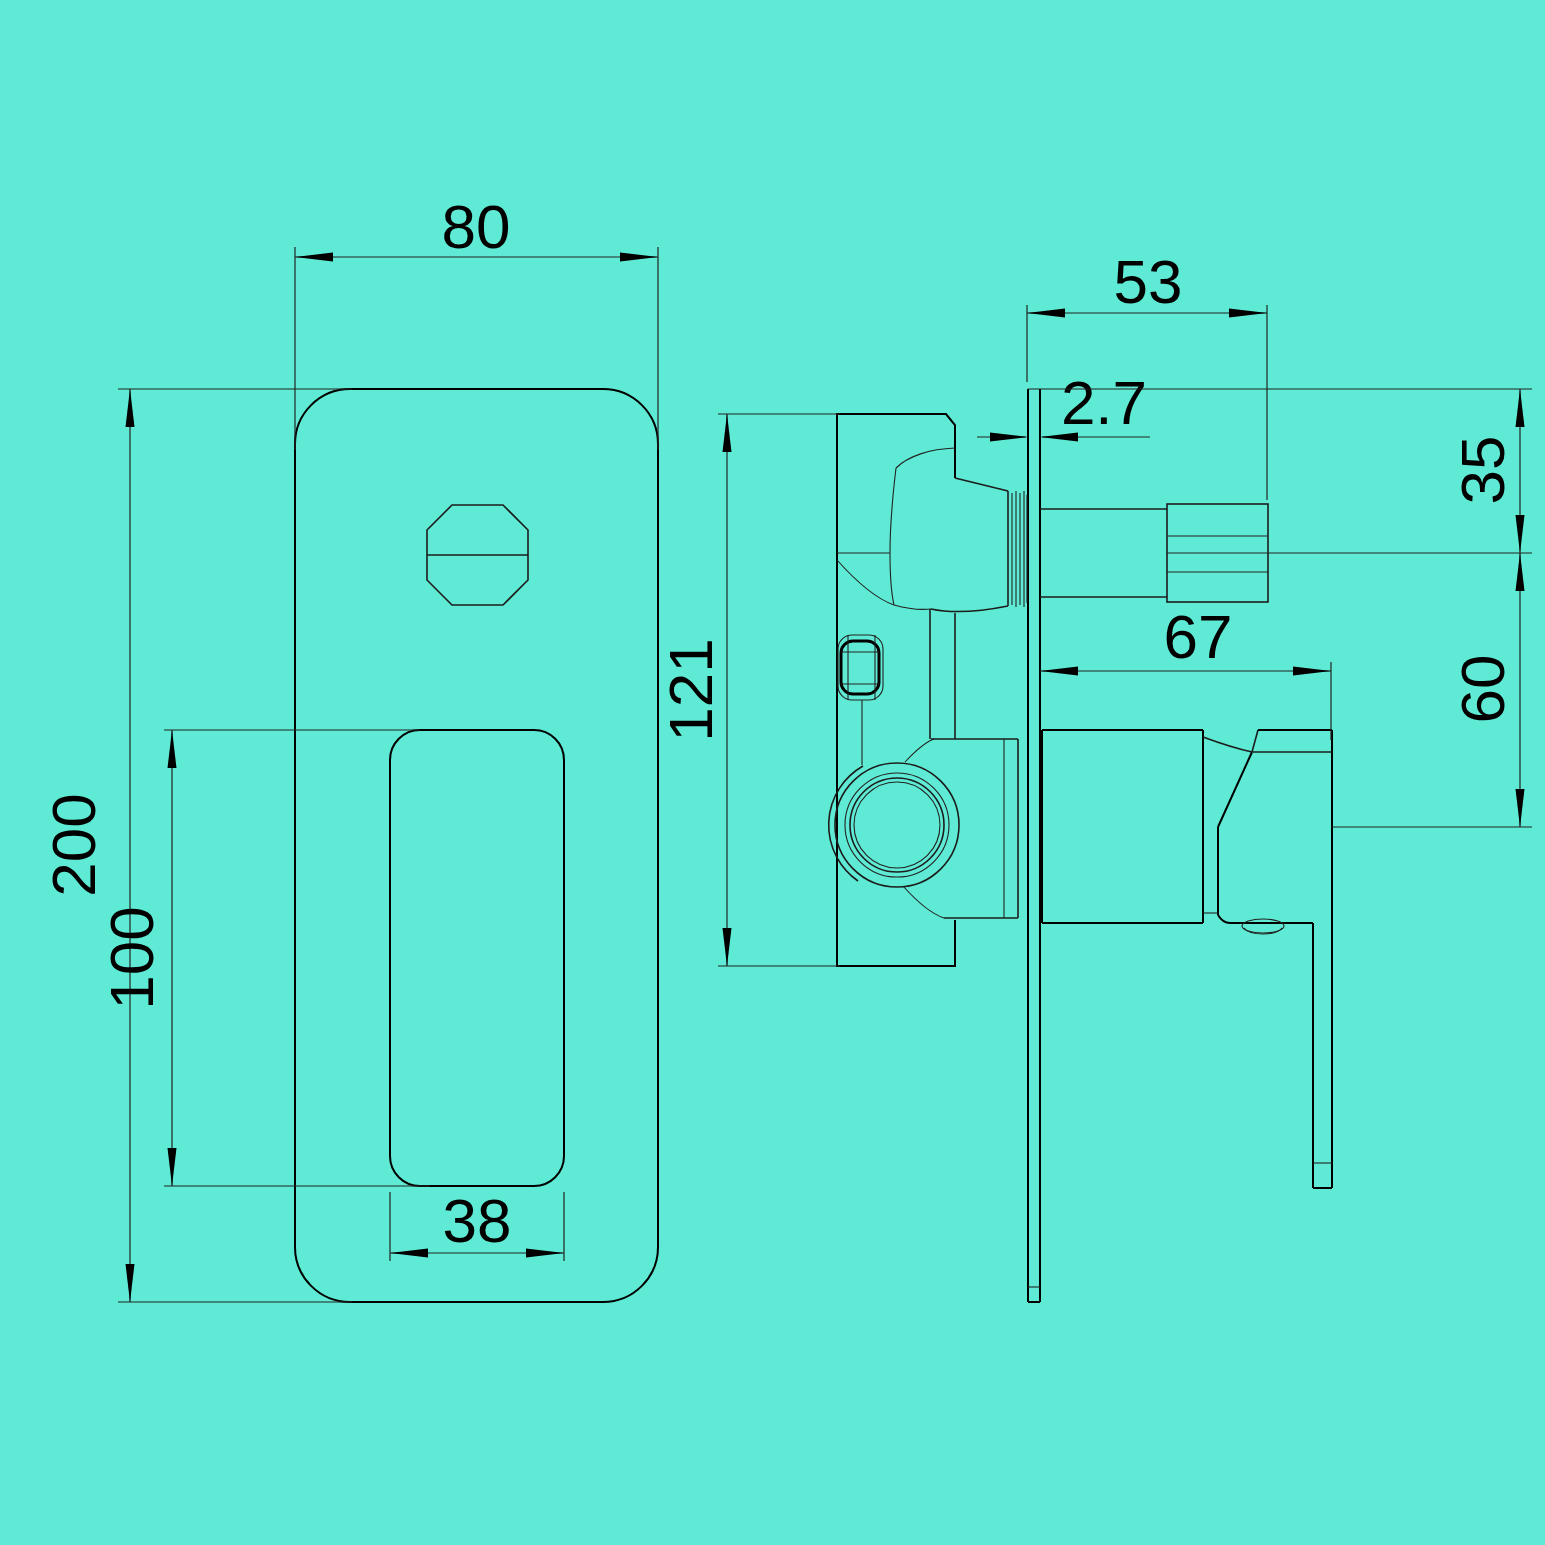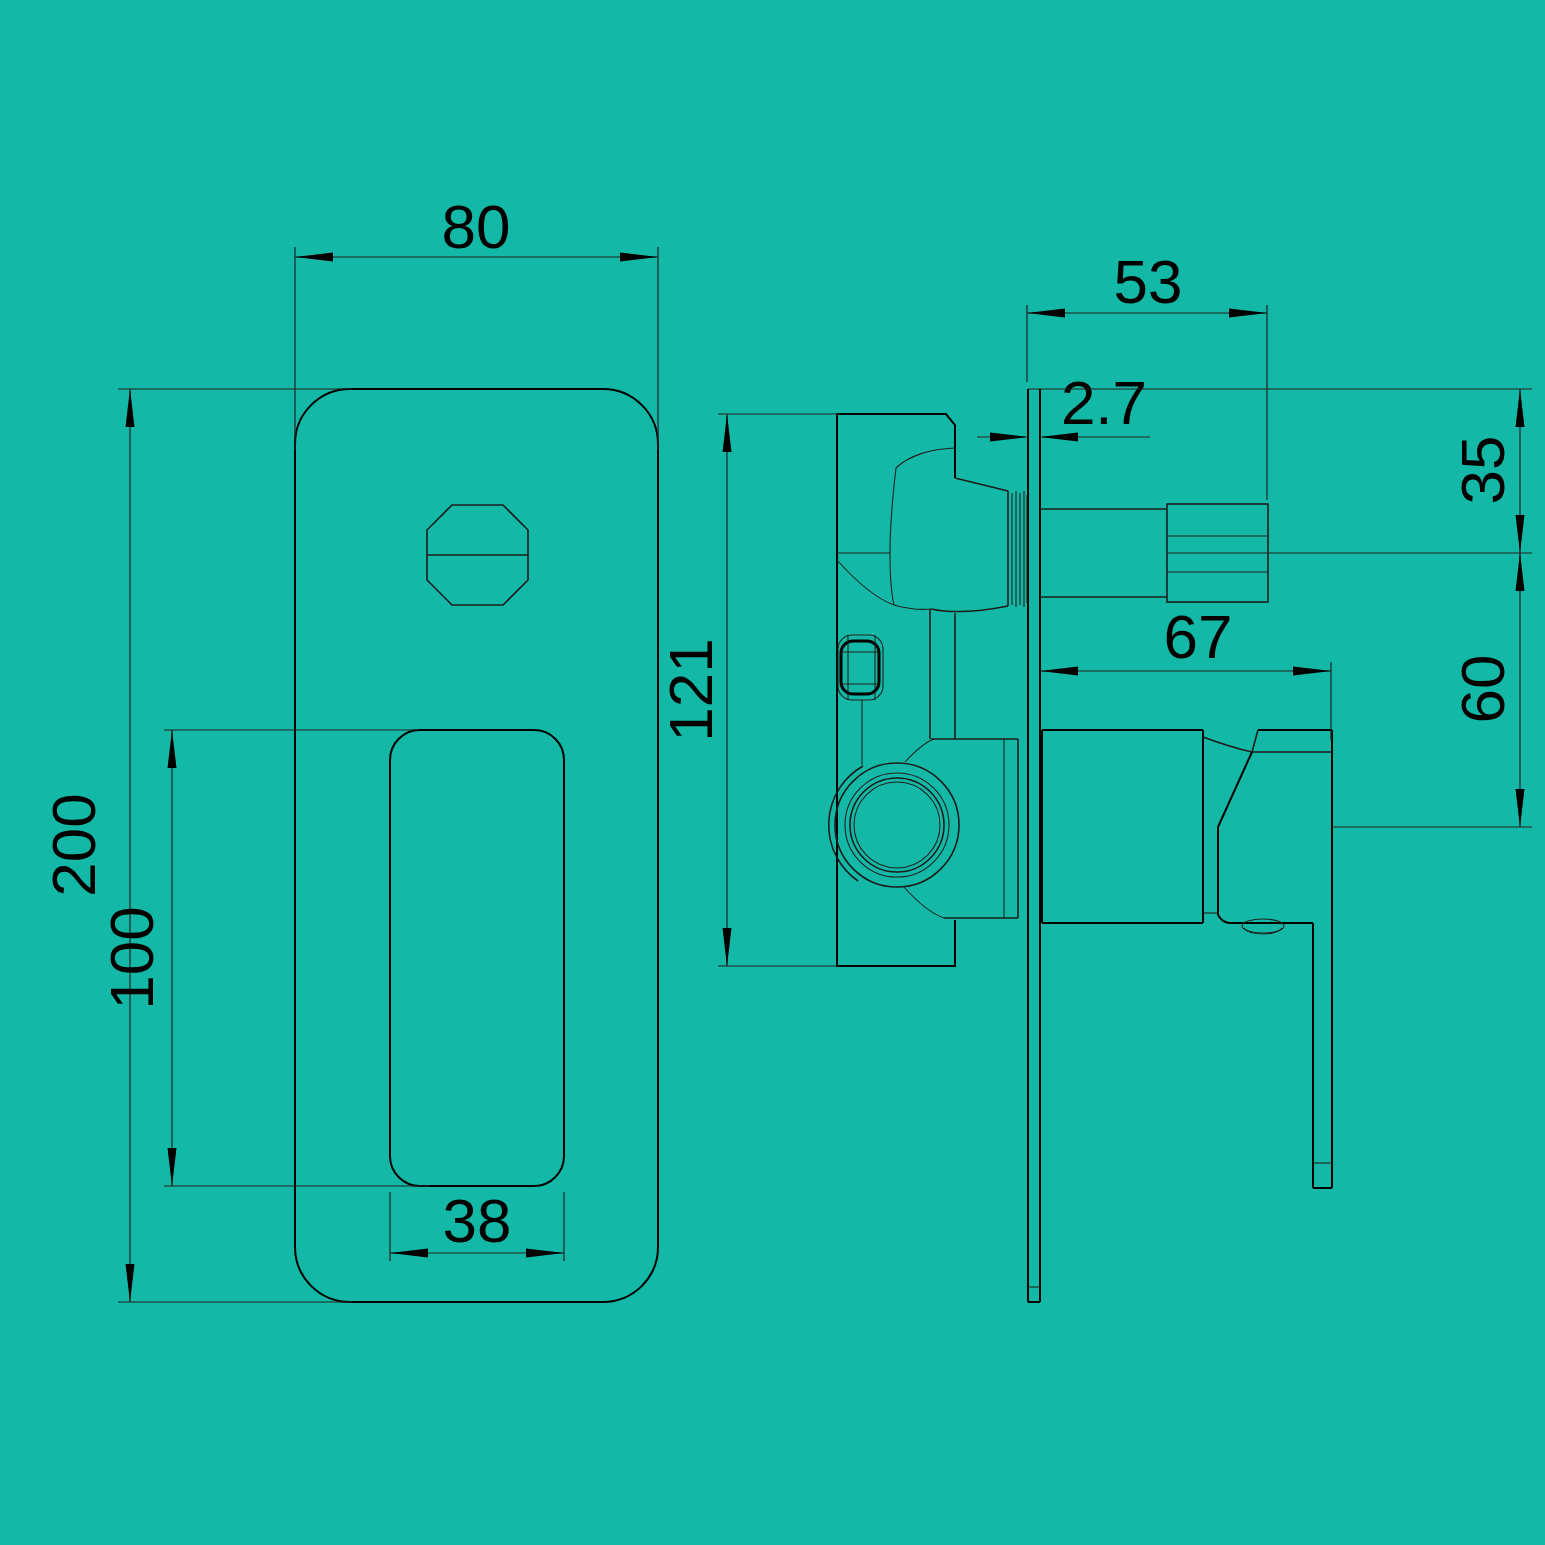--- a/index.html
+++ b/index.html
@@ -1,16 +1,16 @@
 <!DOCTYPE html>
 <html><head>
 <meta charset="utf-8">
 <style>
   html,body{margin:0;padding:0;background:#ffffff;}
-  .stage{width:1545px;height:1545px;position:relative;background:#14b8a6;overflow:hidden;}
+  .stage{width:1545px;height:1545px;position:relative;background:#5eead4;overflow:hidden;}
   svg{display:block;}
   .edge{stroke:#000000;stroke-width:2;fill:none;}
   .edge2{stroke:#1c1c1c;stroke-width:1.6;fill:none;}
   .thin{stroke:#222222;stroke-width:1.1;fill:none;}
   .bold{stroke:#000000;stroke-width:3;fill:none;}
   .dim{stroke:#222222;stroke-width:1.2;fill:none;}
   .arrow{fill:#000000;stroke:none;}
   text.dimtxt{font-family:"Liberation Sans","DejaVu Sans",sans-serif;font-size:62px;fill:#000000;}
 </style>
 </head>

